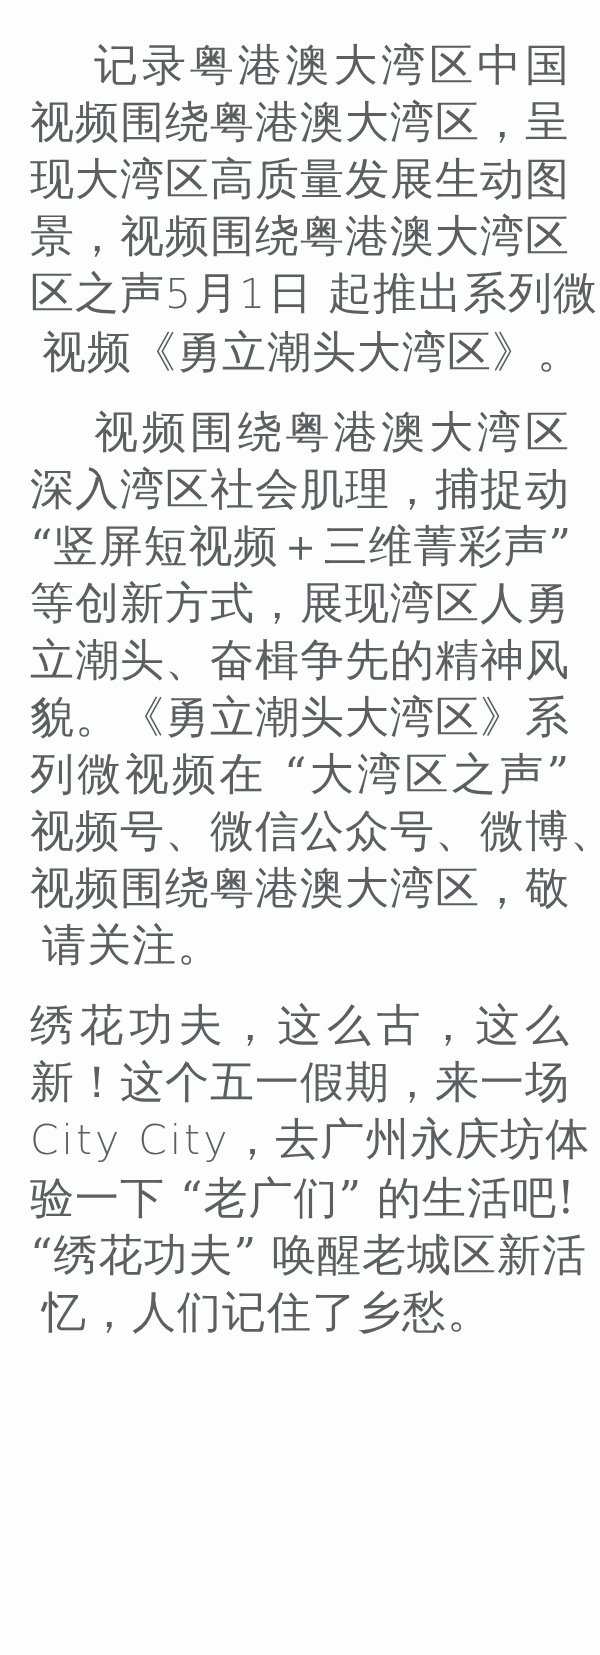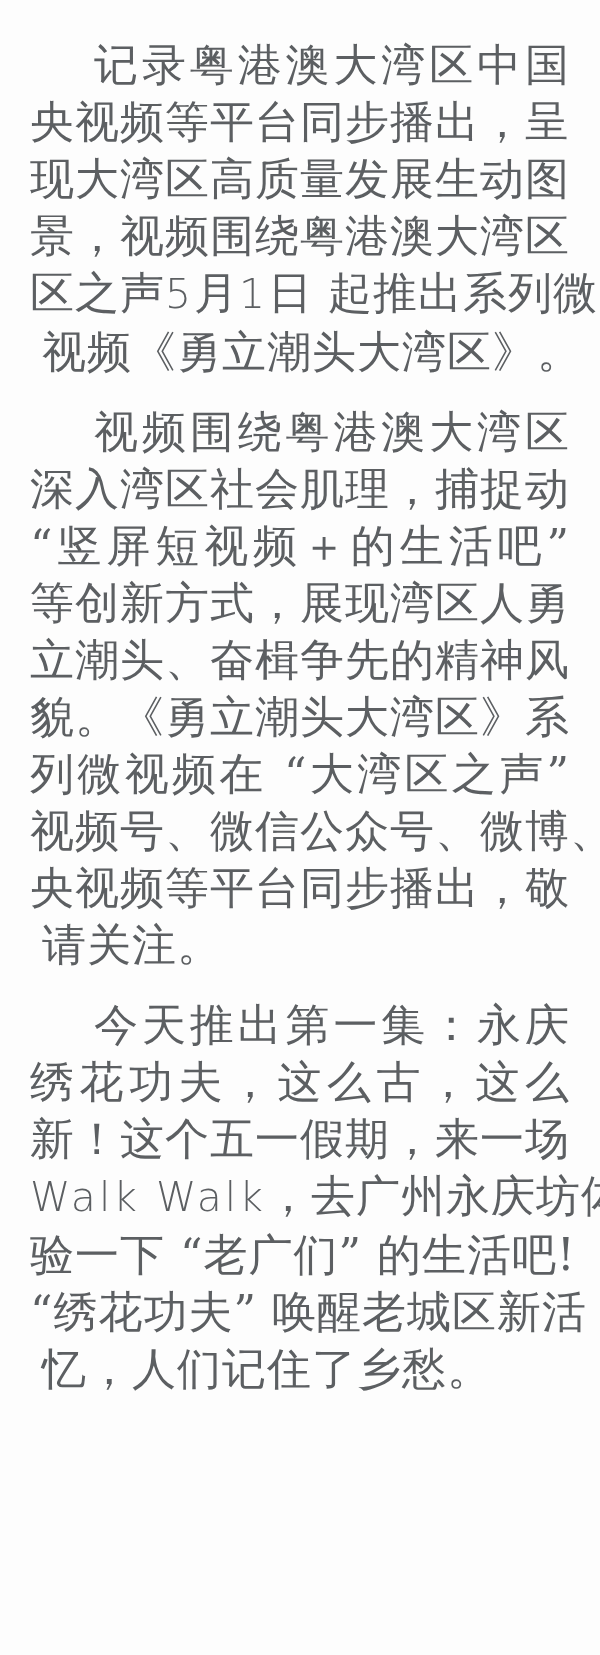--- a/index.html
+++ b/index.html
@@ -44,40 +44,39 @@
     letter-spacing: 3px;
     font-size: 0.93em;
   }
 </style>
 </head>
 <body style="background: rgb(253, 253, 253);">
 
 <div class="article" style="color: rgb(92, 95, 98);">
     <div class="paragraph">
       <div class="line indent">记录粤港澳大湾区中国</div>
-      <div class="line">央视频等平台同步播出，呈</div>
+      <div class="line">视频围绕粤港澳大湾区，呈</div>
       <div class="line">现大湾区高质量发展生动图</div>
       <div class="line">景，视频围绕粤港澳大湾区</div>
       <div class="line">区之声<span class="latin">5</span>月<span class="latin">1</span>日 起推出系列微</div>
       <div class="line last">视频《勇立潮头大湾区》。</div>
     </div>
     <div class="paragraph">
       <div class="line indent">视频围绕粤港澳大湾区</div>
       <div class="line">深入湾区社会肌理，捕捉动</div>
-      <div class="line">“竖屏短视频＋的生活吧”</div>
+      <div class="line">“竖屏短视频＋三维菁彩声”</div>
       <div class="line">等创新方式，展现湾区人勇</div>
       <div class="line">立潮头、奋楫争先的精神风</div>
       <div class="line">貌。《勇立潮头大湾区》系</div>
       <div class="line">列微视频在 “大湾区之声”</div>
       <div class="line">视频号、微信公众号、微博、</div>
-      <div class="line">央视频等平台同步播出，敬</div>
+      <div class="line">视频围绕粤港澳大湾区，敬</div>
       <div class="line last">请关注。</div>
     </div>
     <div class="paragraph">
-      <div class="line indent">今天推出第一集：永庆</div>
       <div class="line">绣花功夫，这么古，这么</div>
       <div class="line">新！这个五一假期，来一场</div>
-      <div class="line"><span class="latin">Walk Walk</span>，去广州永庆坊体</div>
+      <div class="line"><span class="latin">City City</span>，去广州永庆坊体</div>
       <div class="line">验一下 “老广们” 的生活吧!</div>
       <div class="line">“绣花功夫” 唤醒老城区新活</div>
       <div class="line last">忆，人们记住了乡愁。</div>
     </div>
   </div>
 
 </body></html>

